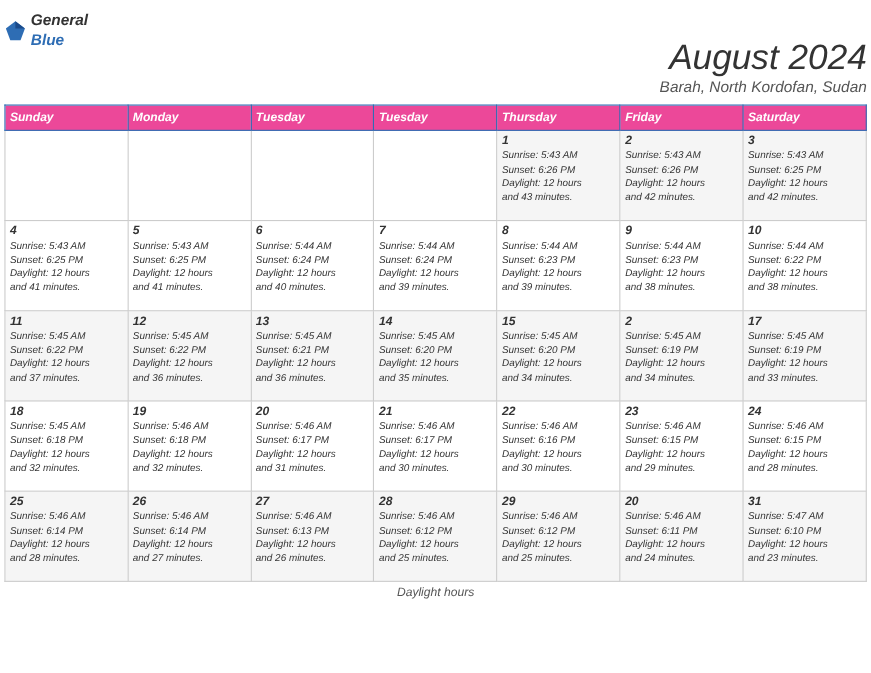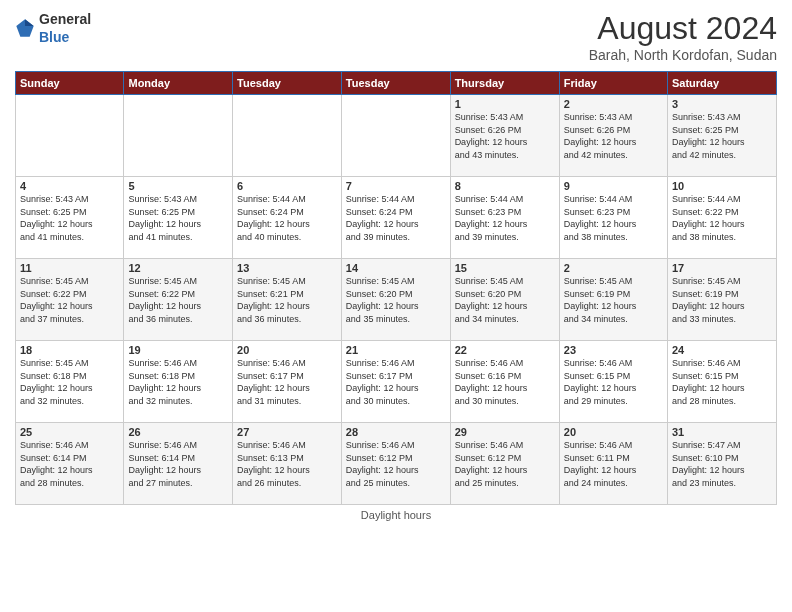--- a/index.html
+++ b/index.html
@@ -6,21 +6,22 @@
     body {
       font-family: Arial, sans-serif;
       background: #fff;
       width: 792px;
       height: 612px;
       overflow: hidden;
     }
     .page {
       width: 792px;
       height: 568px;
-      padding: 10px 15px;
+      padding: 10px 4px;
+      font-style: italic;
     }
     .header {
       display: flex;
       justify-content: space-between;
       align-items: flex-start;
       margin-bottom: 8px;
     }
     .logo {
       display: flex;
       align-items: center;
@@ -40,32 +41,33 @@
       width: 20px;
       height: 20px;
     }
     .title-area {
       text-align: right;
     }
     .month-title {
       font-size: 32px;
       color: #333;
       font-weight: normal;
+      margin-top: 24px;
     }
     .location-title {
       font-size: 14px;
       color: #555;
     }
     .calendar-table {
       width: 100%;
       border-collapse: collapse;
       font-size: 9.5px;
     }
     .calendar-table thead th {
-      background-color: #7f1d1d;
+      background-color: #ec4899;
       color: #fff;
       padding: 5px 4px;
       text-align: left;
       font-size: 11px;
       border: 1px solid #2e6db4;
     }
     .calendar-table tbody td {
       border: 1px solid #ccc;
       vertical-align: top;
       padding: 3px 4px;

